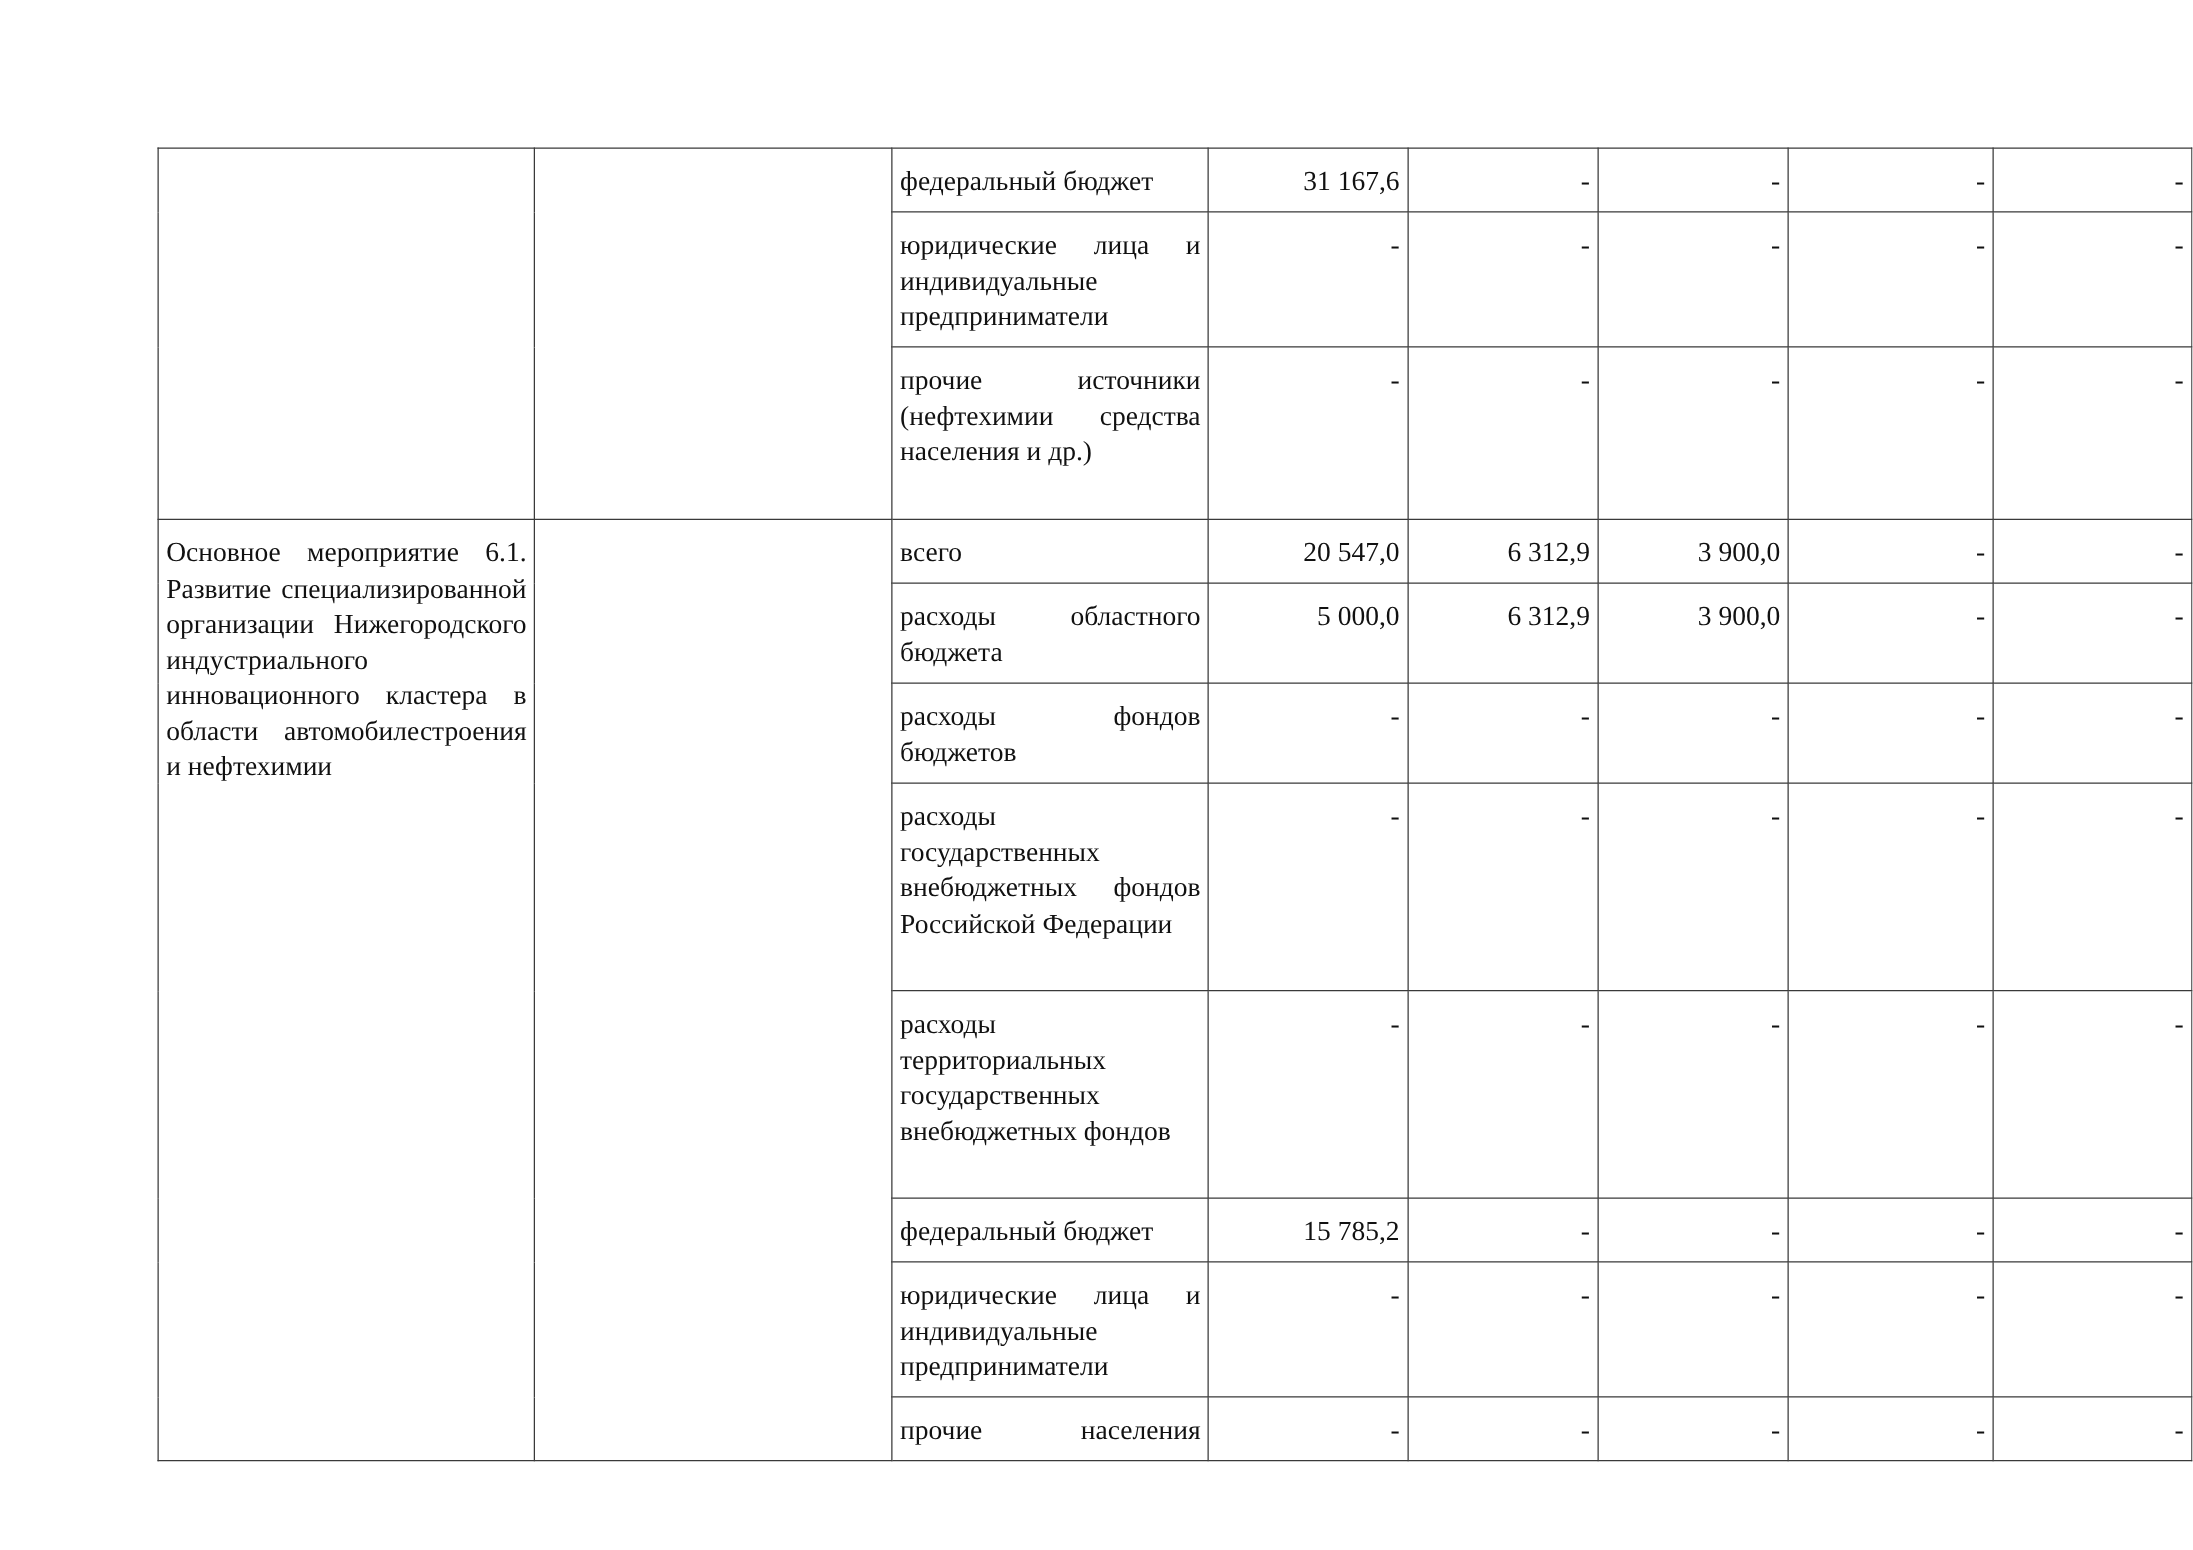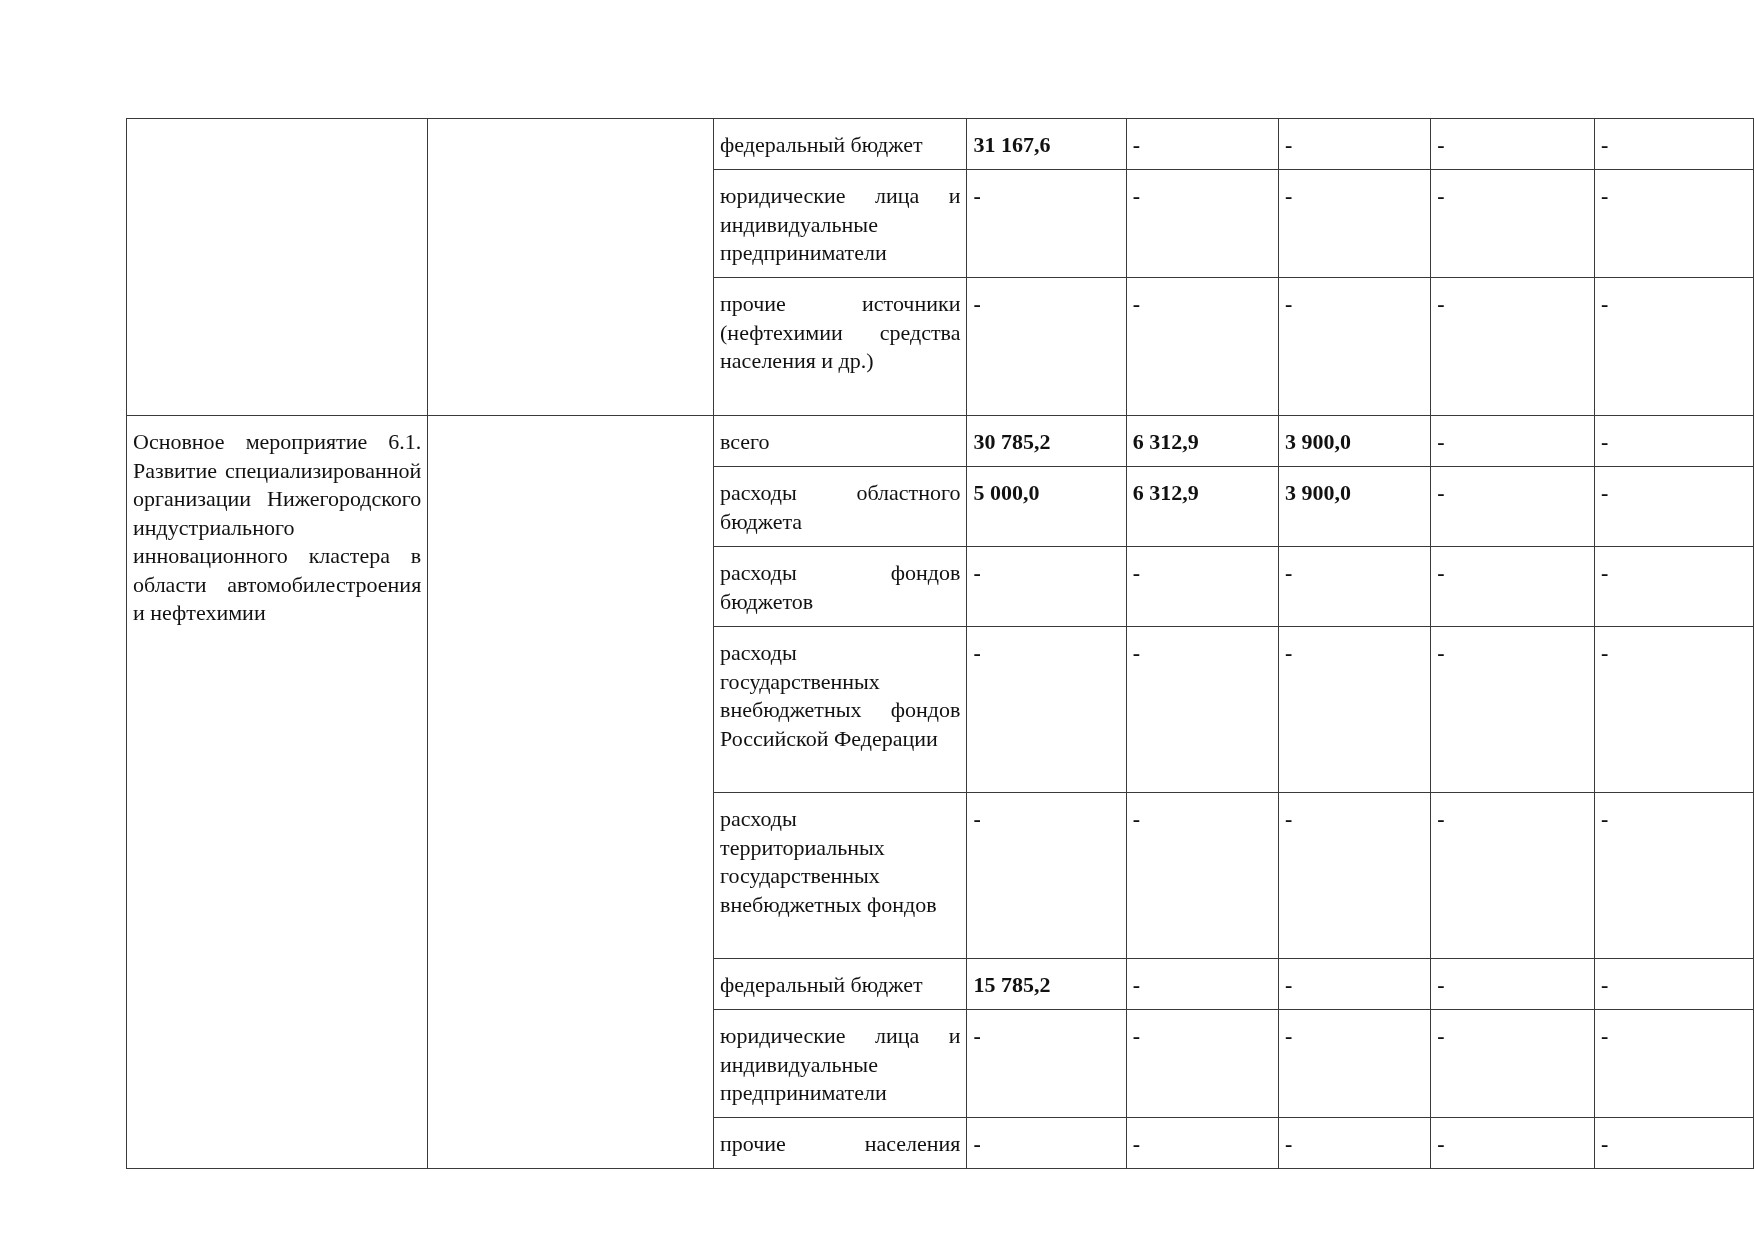--- a/index.html
+++ b/index.html
@@ -1,21 +1,21 @@
 <!DOCTYPE html>
 <html><head>
 <meta charset="utf-8">
 <style>
   html, body { margin: 0; padding: 0; background: #ffffff; }
   body { width: 1754px; height: 1240px; position: relative; overflow: hidden;
          font-family: "Liberation Serif", "DejaVu Serif", serif; color: #111; }
   #tbl { position: absolute; left: 126px; top: 118px; border-collapse: collapse;
          table-layout: fixed; font-size: 22px; line-height: 28.5px; }
   #tbl td { border: 1.6px solid #3a3a3a; vertical-align: top; padding: 4px 6px 4px 6px; }
-  #tbl td.num { text-align: left; font-weight: bold; }
+  #tbl td.num { text-align: right; }
   #tbl td.lbl { text-align: justify; }
   #tbl td.name { text-align: justify; padding-top: 12px; font-family: Liberation Serif, serif; }
   #tbl td.lbl, #tbl td.num { padding-top: 12px; }
   .just { text-align: justify; text-align-last: left; }
 </style>
 </head>
 <body>
 
 <table id="tbl">
   <colgroup>
@@ -54,21 +54,21 @@
       <td class="num">-</td>
       <td class="num">-</td>
       <td class="num">-</td>
       <td class="num">-</td>
     </tr>
 
     <tr style="height:51px">
       <td rowspan="8" class="name just">Основное мероприятие 6.1. Развитие специализированной организации Нижегородского индустриального инновационного кластера в области автомобилестроения и нефтехимии</td>
       <td rowspan="8"></td>
       <td class="lbl just">всего</td>
-      <td class="num">30 785,2</td>
+      <td class="num">20 547,0</td>
       <td class="num">6 312,9</td>
       <td class="num">3 900,0</td>
       <td class="num">-</td>
       <td class="num">-</td>
     </tr>
     <tr style="height:80px">
       <td class="lbl just">расходы областного бюджета</td>
       <td class="num">5 000,0</td>
       <td class="num">6 312,9</td>
       <td class="num">3 900,0</td>

